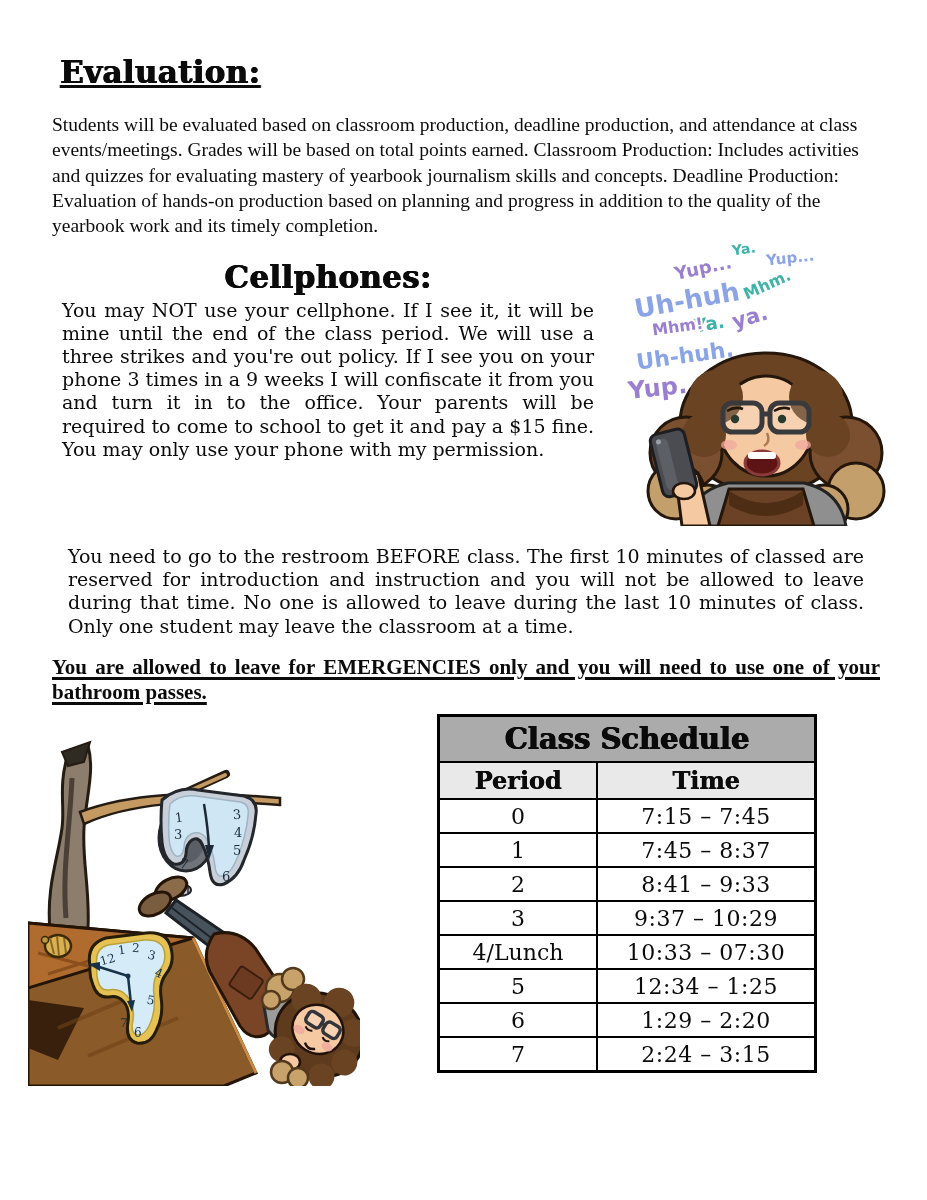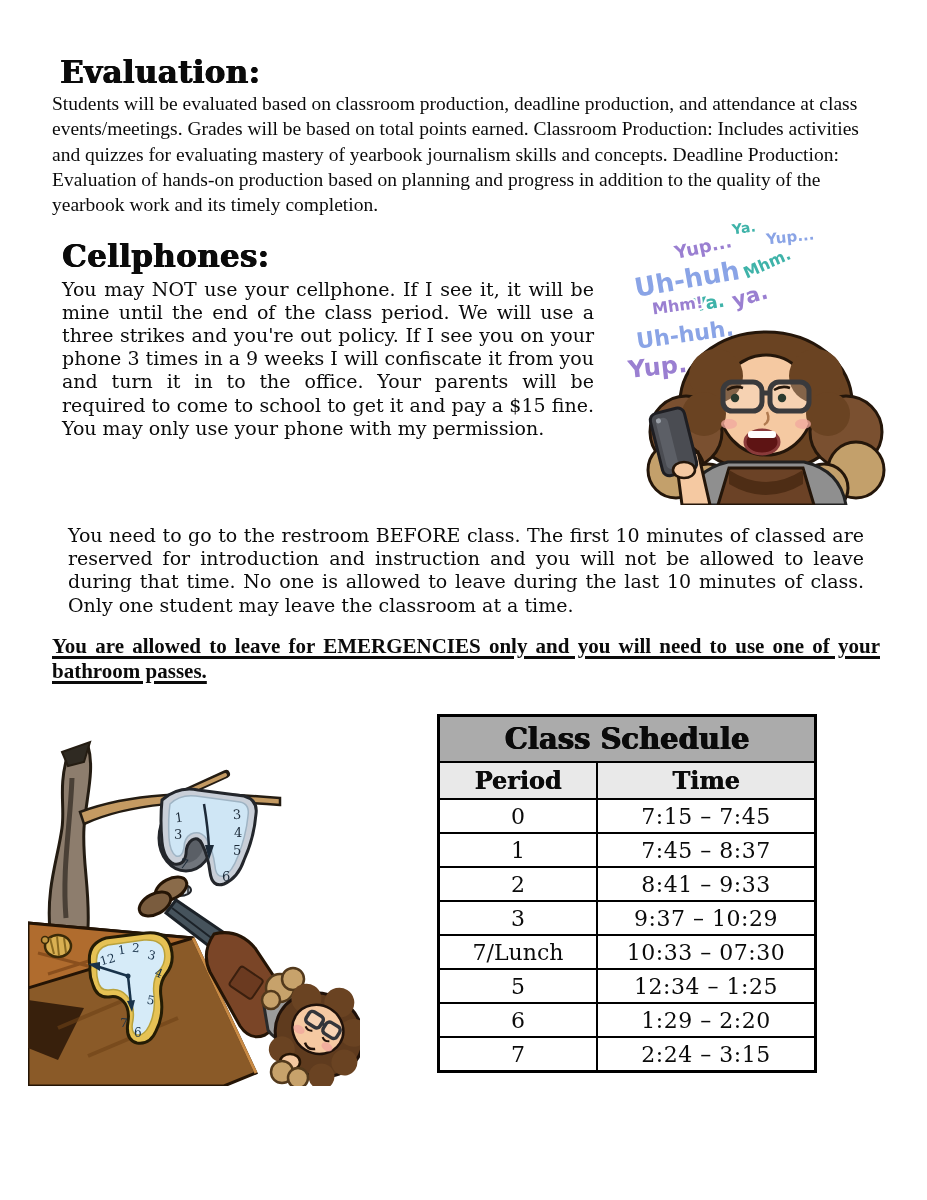--- a/index.html
+++ b/index.html
@@ -12,26 +12,26 @@
   }
   h1.head {
     font-family:"DejaVu Serif", serif;
     font-weight:bold;
     font-size:31px;
     margin:0;
     letter-spacing:0.3px;
     text-shadow: 0.7px 0 currentColor, -0.3px 0 currentColor;
   }
   .sec-eval { padding:54px 50px 0 52px; }
-  .sec-eval h1 { margin-left:8px; margin-bottom:1px; }
+  .sec-eval h1 { margin-left:8px; margin-bottom:22px;text-decoration:underline; }
   .sec-eval p { margin:0; font-size:19.5px; line-height:1.3; }
 
   .sec-cell { display:flex; padding:20px 0 0 62px; }
   .cell-left { width:532px; flex:0 0 auto; }
-  .cell-left h1 { margin-bottom:4px; }
+  .cell-left h1 { margin-bottom:4px;text-align:center; }
   .cell-left p { margin:0; font-family:"DejaVu Serif", serif; font-size:19px; line-height:1.22; text-align:justify; }
 
   .sticker { position:relative; width:318px; height:288px; margin-left:12px; margin-top:-18px; flex:0 0 auto; }
   .word {
     position:absolute; white-space:nowrap;
     font-family:"DejaVu Sans", sans-serif; font-weight:bold;
     text-shadow: 2px 0 0 #fff, -2px 0 0 #fff, 0 2px 0 #fff, 0 -2px 0 #fff,
                  1.5px 1.5px 0 #fff, -1.5px -1.5px 0 #fff, 1.5px -1.5px 0 #fff, -1.5px 1.5px 0 #fff;
   }
   .woman-svg { position:absolute; left:10px; top:100px; }
@@ -267,21 +267,21 @@
           </tr>
         <tr>
             <td class="p-cell">2</td>
             <td class="t-cell">8:41 – 9:33</td>
           </tr>
         <tr>
             <td class="p-cell">3</td>
             <td class="t-cell">9:37 – 10:29</td>
           </tr>
         <tr>
-            <td class="p-cell">7/Lunch</td>
+            <td class="p-cell">4/Lunch</td>
             <td class="t-cell">10:33 – 07:30</td>
           </tr>
         <tr>
             <td class="p-cell">5</td>
             <td class="t-cell">12:34 – 1:25</td>
           </tr>
         <tr>
             <td class="p-cell">6</td>
             <td class="t-cell">1:29 – 2:20</td>
           </tr>

